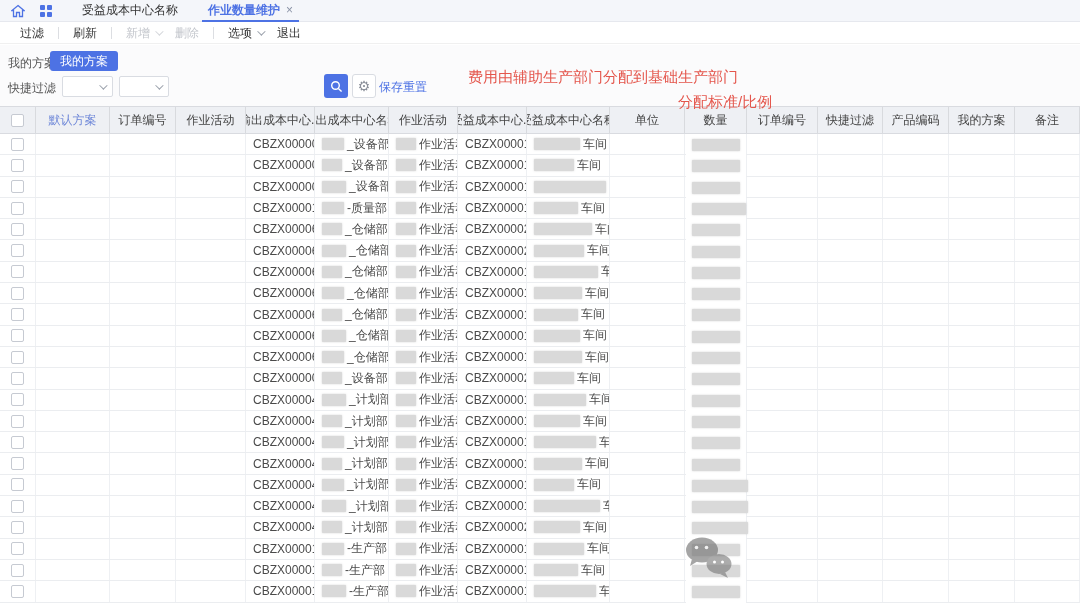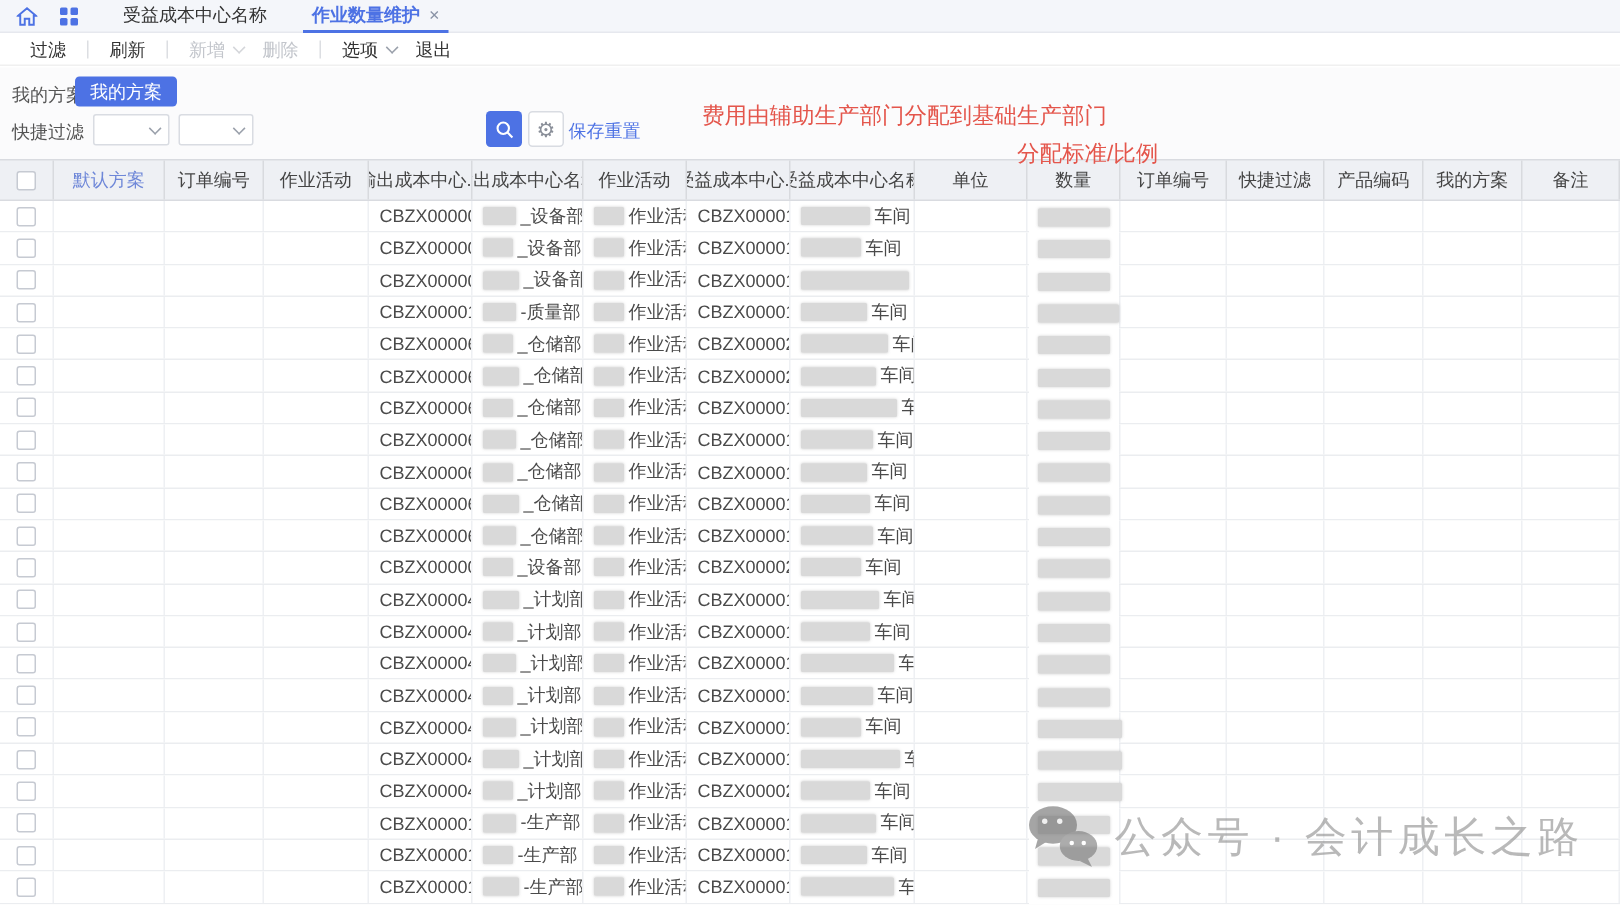--- a/index.html
+++ b/index.html
@@ -812,14 +812,13 @@
   <svg width="52" height="44" viewBox="0 0 52 44">
     <ellipse cx="19" cy="14" rx="16" ry="12.5" fill="#6f6f6f"></ellipse>
     <path d="M9 23 L7 30 L15 25 Z" fill="#6f6f6f"></path>
     <circle cx="13.5" cy="11.5" r="1.8" fill="#fff"></circle>
       <circle cx="23.5" cy="11.5" r="1.8" fill="#fff"></circle>
     <ellipse cx="36" cy="28" rx="12.5" ry="10" fill="#7a7a7a"></ellipse>
     <path d="M42 36 L45 42 L36.5 37.8 Z" fill="#7a7a7a"></path>
     <circle cx="31.5" cy="26" r="1.5" fill="#fff"></circle>
       <circle cx="39.5" cy="26" r="1.5" fill="#fff"></circle>
   </svg>
-  <span class="wm-text">公众号 · 会计成长之路</span>
 </div>
 
 </body></html>

